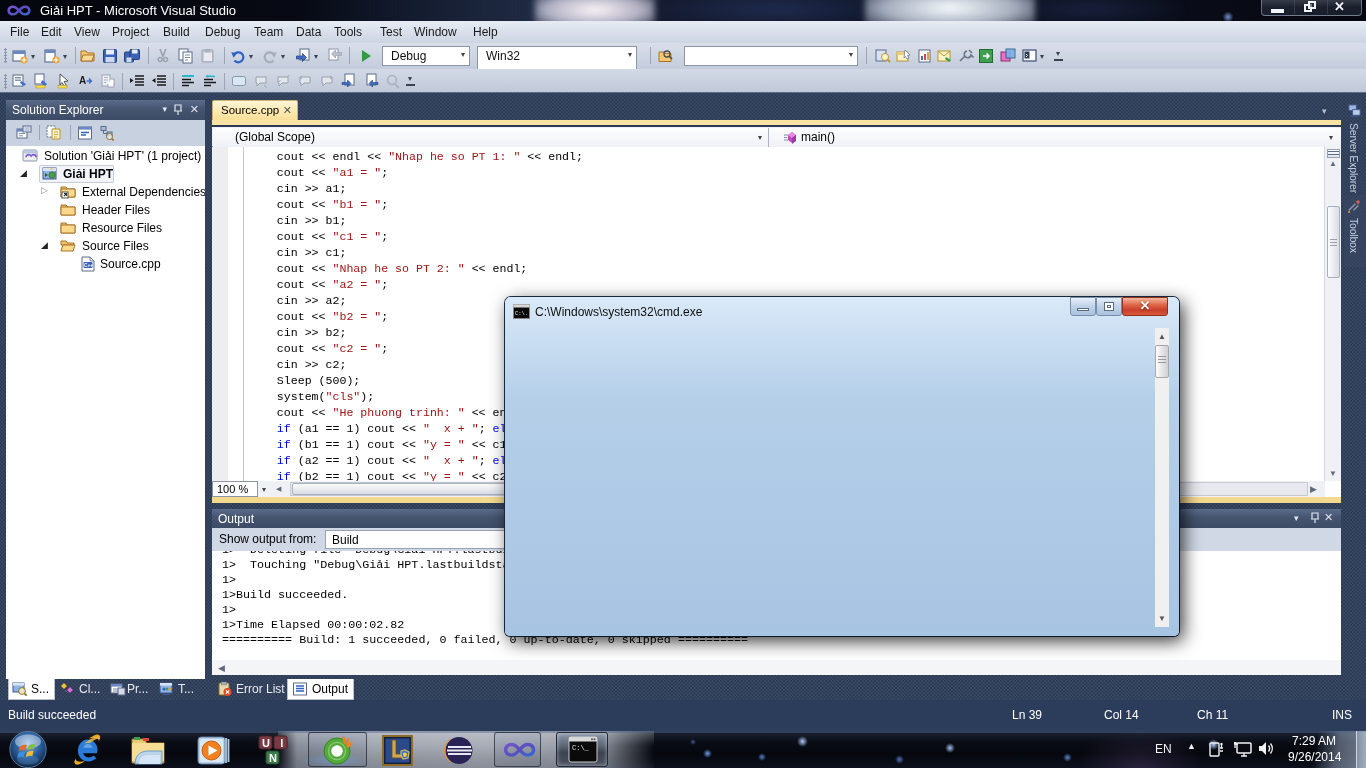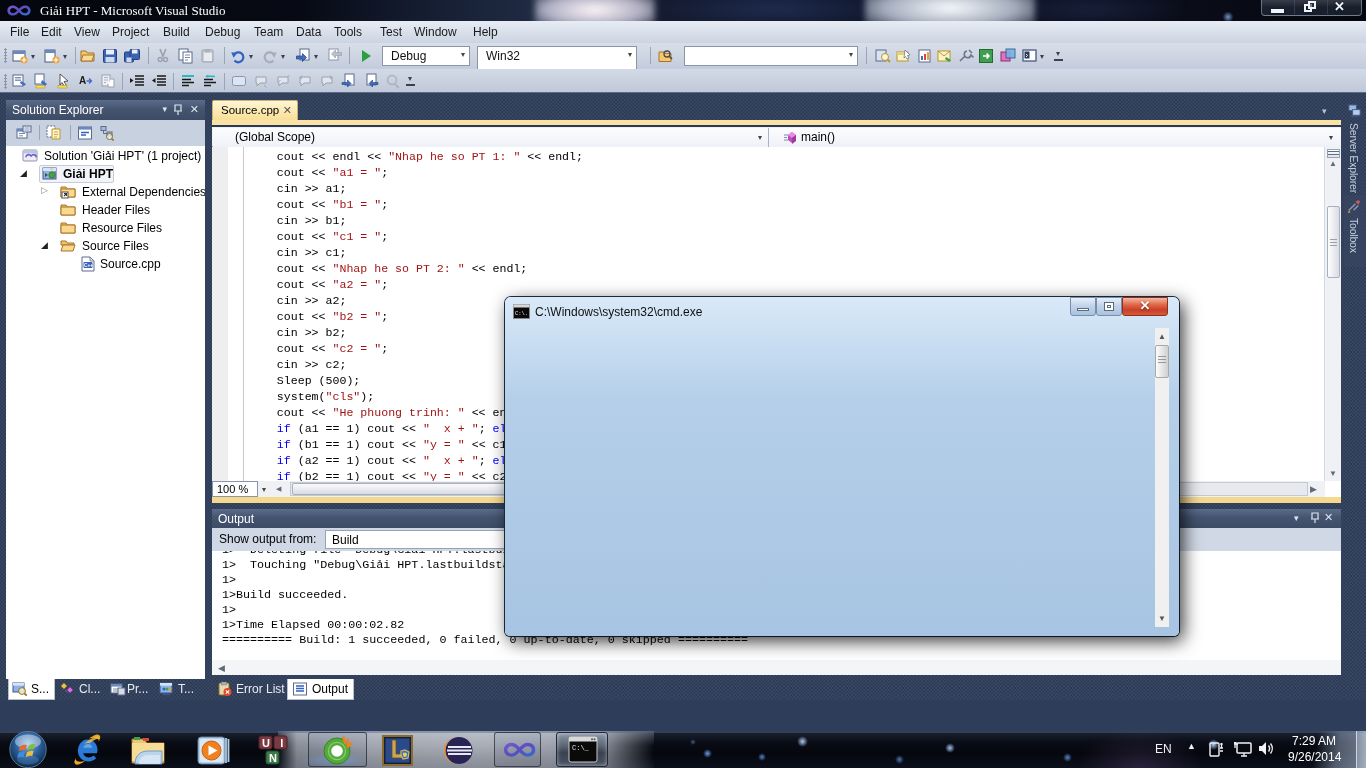--- a/index.html
+++ b/index.html
@@ -6,21 +6,21 @@
 body{font-family:"Liberation Sans",sans-serif;}
 #screen{position:relative;width:1366px;height:768px;overflow:hidden;background:#2e3d59;}
 .abs{position:absolute;}
 
 #titlebar{left:0;top:0;width:1366px;height:21px;background:linear-gradient(90deg,#04060d 0%,#070a14 22%,#131b2e 30%,#222e48 41%,#141a2e 49%,#10162a 62%,#0c101e 80%,#05070e 100%);overflow:hidden;}
 #titlebar .blur1{position:absolute;left:535px;top:-8px;width:120px;height:36px;background:radial-gradient(ellipse at 50% 50%,rgba(255,246,250,1),rgba(235,231,248,.7) 58%,rgba(180,190,235,0) 100%);filter:blur(3px);}
 #titlebar .blur2{position:absolute;left:865px;top:-10px;width:170px;height:40px;background:radial-gradient(ellipse at 50% 45%,rgba(248,252,255,1),rgba(228,238,252,.7) 55%,rgba(170,190,230,0) 100%);filter:blur(3px);}
 #titlebar .blur3{position:absolute;left:660px;top:-8px;width:230px;height:34px;background:radial-gradient(ellipse,rgba(35,50,90,.8),rgba(20,30,60,0) 80%);filter:blur(5px);}
 #titlebar .blur4{position:absolute;left:1000px;top:-6px;width:180px;height:30px;background:radial-gradient(ellipse,rgba(30,40,75,.7),rgba(20,30,60,0) 80%);filter:blur(5px);}
 #titlebar .ghosttab{position:absolute;left:303px;top:3px;width:270px;height:18px;background:linear-gradient(#d4dae4,#b9c2d0);opacity:.92;border-radius:4px 4px 0 0;border:1px solid #98a0b0;}
-#vstitle{position:absolute;left:40px;top:3px;color:#fff;font-size:13px;font-family:Liberation Serif, serif;}
+#vstitle{position:absolute;left:40px;top:3px;color:#fff;font-size:13px;}
 
 #menubar{left:0;top:21px;width:1366px;height:22px;background:linear-gradient(#e7ecf4,#ccd4e2);color:#1a1a1a;font-size:12px;}
 #menubar span{position:absolute;top:4px;}
 
 #tb1{left:0;top:43px;width:1366px;height:26px;background:linear-gradient(#d9dfe9,#c3ccdc);}
 #tb2{left:0;top:69px;width:1366px;height:24px;background:linear-gradient(#d3dae6,#c0c9da);border-bottom:1px solid #5e6b85;}
 .grip{position:absolute;top:5px;width:3px;height:15px;background-image:radial-gradient(circle,#8b97ab 1px,transparent 1.2px);background-size:3px 3px;}
 .tsep{position:absolute;top:4px;width:1px;height:17px;background:#9aa5b8;}
 .ddarr{position:absolute;font-size:8px;color:#3a4252;}
 .combo{position:absolute;background:#fff;border:1px solid #8b95a8;font-size:12px;color:#111;}
@@ -600,20 +600,27 @@
         <span style="position:absolute;left:21px;top:3px">Error List</span>
       </div>
     <div class="btab active" style="left:287px;width:67px;">
         <svg style="position:absolute;left:4px;top:2px" width="16" height="16" viewBox="0 0 16 16">
           <rect x="1.5" y="2" width="13" height="12" fill="#fff" stroke="#5b6b8c"></rect>
           <path d="M4 5h8M4 7.5h8M4 10h8" stroke="#2f62c4" stroke-width="1.3"></path>
         </svg>
         <span style="position:absolute;left:24px;top:3px">Output</span>
       </div>
   </div>
+  <div id="statusbar" class="abs">
+    <span style="position:absolute;left:8px;top:8px">Build succeeded</span>
+    <span style="position:absolute;left:1012px;top:8px">Ln 39</span>
+    <span style="position:absolute;left:1104px;top:8px">Col 14</span>
+    <span style="position:absolute;left:1197px;top:8px">Ch 11</span>
+    <span style="position:absolute;left:1332px;top:8px">INS</span>
+  </div>
   <div id="taskbar" class="abs">
     <div class="star" style="left:703px;top:18px;width:9px;height:9px;background:radial-gradient(circle,rgba(120,170,255,.9),rgba(60,100,200,0) 70%)"></div>
     <div class="star" style="left:758px;top:22px;width:8px;height:8px;background:radial-gradient(circle,rgba(110,160,250,.8),rgba(60,100,200,0) 70%)"></div>
     <div class="star" style="left:797px;top:5px;width:11px;height:11px;background:radial-gradient(circle,rgba(180,210,255,.95),rgba(60,100,200,0) 70%)"></div>
     <div class="star" style="left:895px;top:24px;width:9px;height:9px;background:radial-gradient(circle,rgba(110,160,250,.7),rgba(60,100,200,0) 70%)"></div>
     <div class="star" style="left:945px;top:12px;width:10px;height:10px;background:radial-gradient(circle,rgba(170,205,255,.95),rgba(60,100,200,0) 70%)"></div>
     <div class="star" style="left:1063px;top:22px;width:9px;height:9px;background:radial-gradient(circle,rgba(120,170,255,.75),rgba(60,100,200,0) 70%)"></div>
     <div class="star" style="left:1208px;top:8px;width:11px;height:11px;background:radial-gradient(circle,rgba(180,210,255,.95),rgba(60,100,200,0) 70%)"></div>
     <div class="star" style="left:690px;top:8px;width:6px;height:6px;background:radial-gradient(circle,rgba(120,170,255,.5),rgba(60,100,200,0) 70%)"></div>
     <div class="star" style="left:460px;top:15px;width:8px;height:8px;background:radial-gradient(circle,rgba(120,170,255,.6),rgba(60,100,200,0) 70%)"></div>

